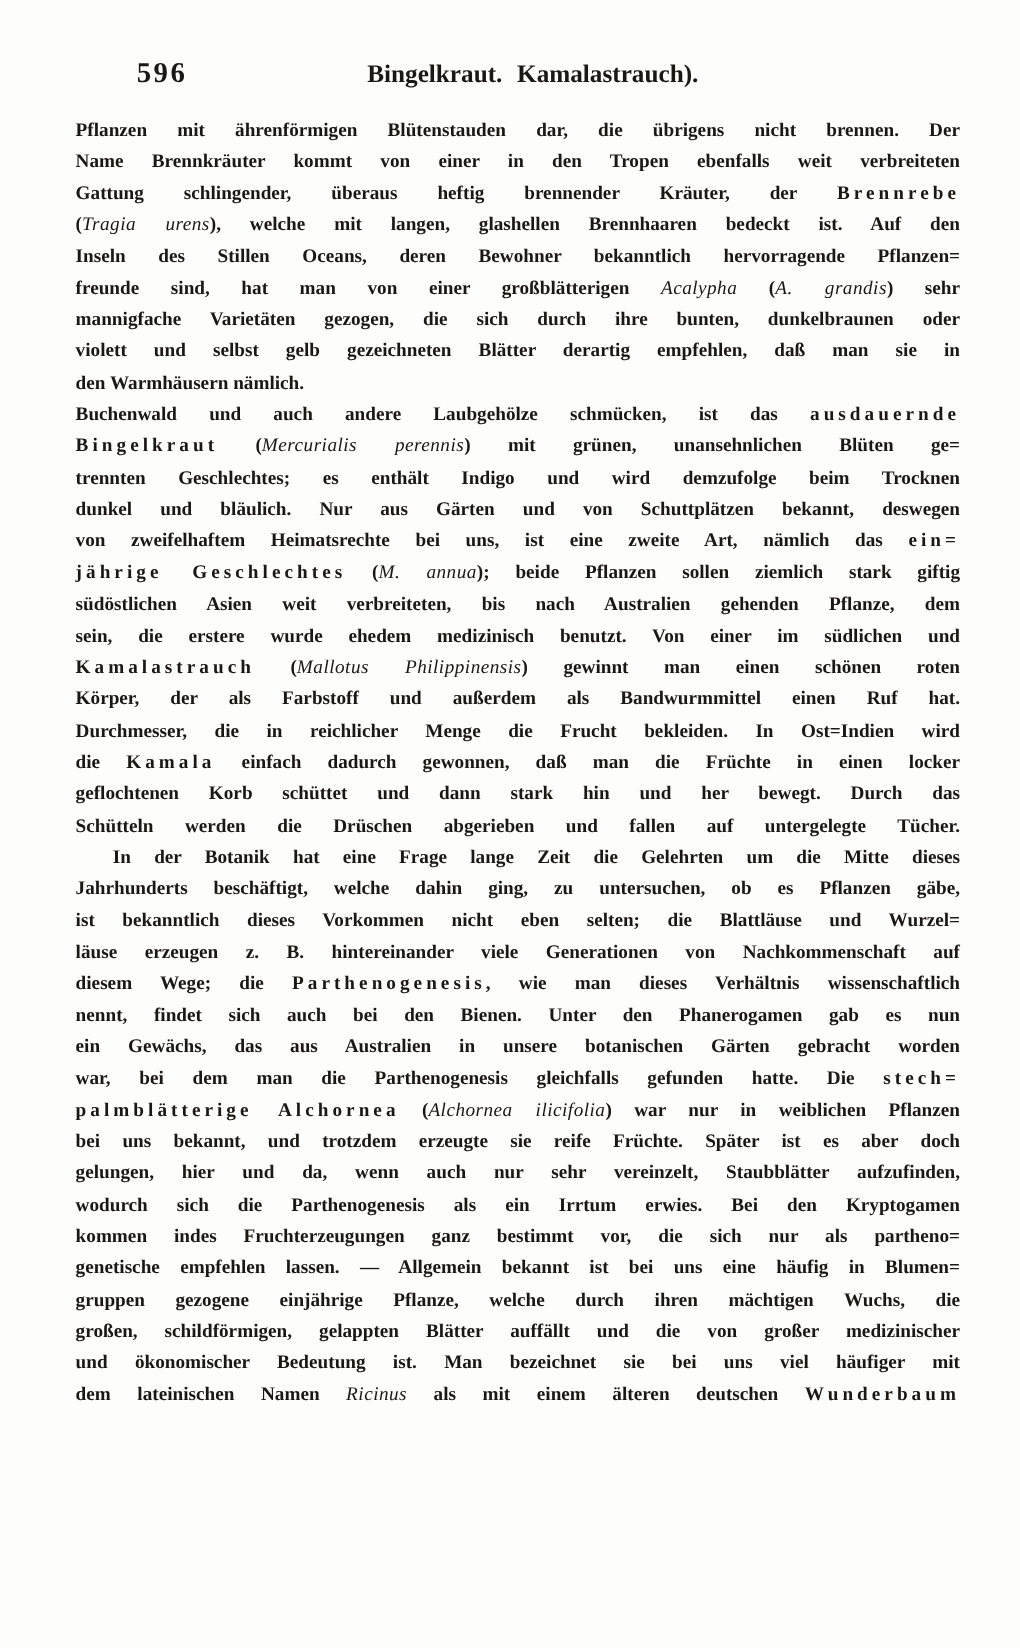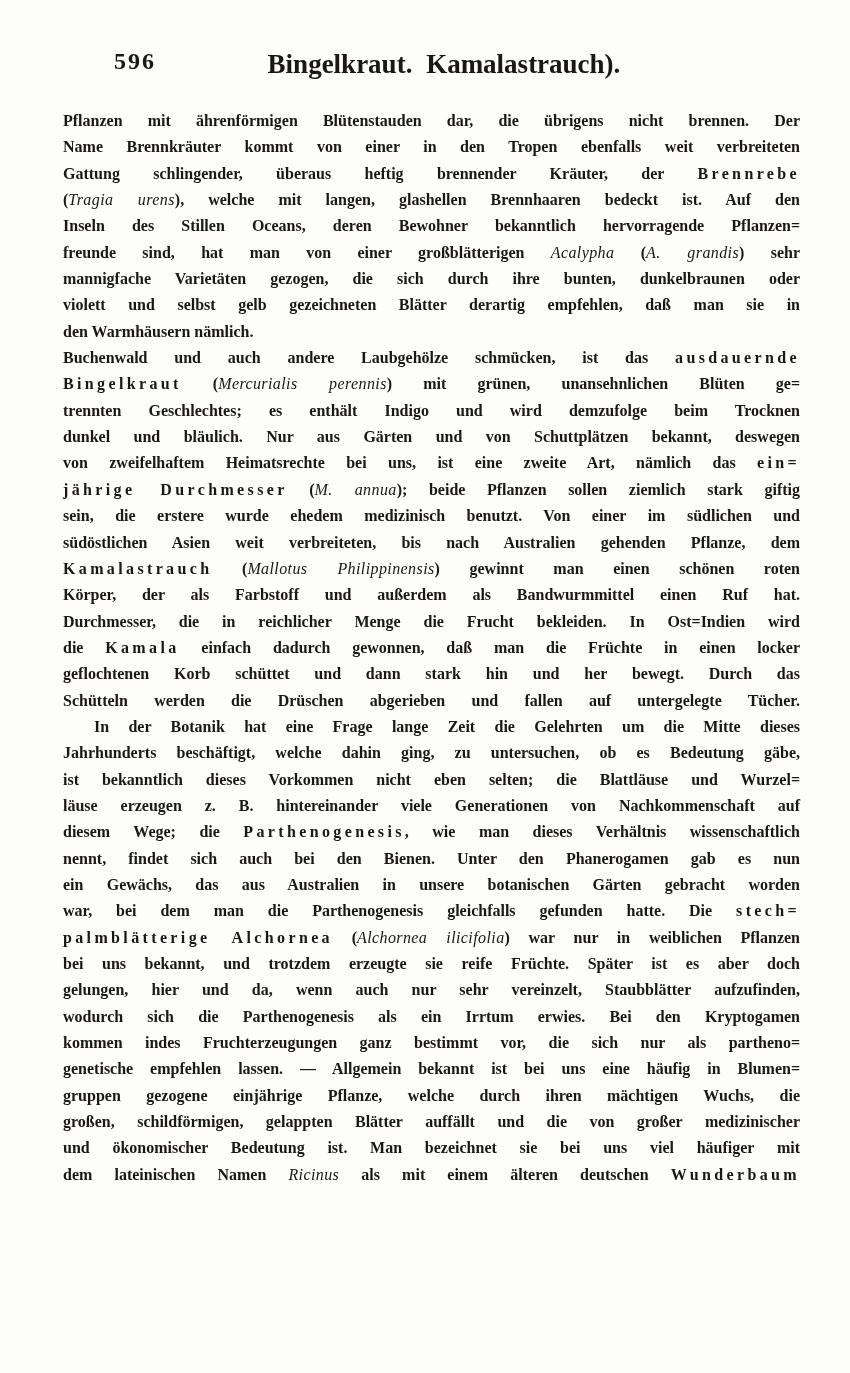--- a/index.html
+++ b/index.html
@@ -16,25 +16,25 @@
     background: #fdfdfb;
   }
   .header { position: absolute; top: 48px; left: 6px; right: 0; height: 32px; margin-left: 32px; }
   .page-number {
     position: absolute; left: 76px; top: 0;
     font-size: 24px; font-weight: 700; letter-spacing: 2px;
   }
   .running-title {
     position: absolute; left: 0; right: 0; top: 1px;
     text-align: center;
-    font-size: 27px; font-weight: 700;
+    font-size: 21px; font-weight: 700;
     word-spacing: 7px;
   }
   .text-block {
-    position: absolute; left: 63px; top: 96px; width: 737px; margin-top: 12px;
+    position: absolute; left: 63px; top: 96px; width: 737px;
   }
   .paragraph { margin: 0; padding: 0; }
   .line {
     height: 26.35px; line-height: 26.35px;
     font-size: 16px; font-weight: 700;
     text-align: justify;
     text-align-last: justify;
     white-space: nowrap;
     overflow: visible;
   }
@@ -62,33 +62,33 @@
         <div class="line"><span>mannigfache Varietäten gezogen, die sich durch ihre bunten, dunkelbraunen oder</span></div>
         <div class="line"><span>violett und selbst gelb gezeichneten Blätter derartig empfehlen, daß man sie in</span></div>
         <div class="line no-just"><span>den Warmhäusern nämlich.</span></div>
       </div>
       <div class="paragraph">
         <div class="line"><span>Buchenwald und auch andere Laubgehölze schmücken, ist das </span><span class="sp">ausdauernde</span></div>
         <div class="line"><span class="sp">Bingelkraut</span><span> (</span><span class="lat">Mercurialis perennis</span><span>) mit grünen, unansehnlichen Blüten ge=</span></div>
         <div class="line"><span>trennten Geschlechtes; es enthält Indigo und wird demzufolge beim Trocknen</span></div>
         <div class="line"><span>dunkel und bläulich. Nur aus Gärten und von Schuttplätzen bekannt, deswegen</span></div>
         <div class="line"><span>von zweifelhaftem Heimatsrechte bei uns, ist eine zweite Art, nämlich das </span><span class="sp">ein=</span></div>
-        <div class="line"><span class="sp">jährige Durchmesser</span><span> (</span><span class="lat">M. annua</span><span>); beide Pflanzen sollen ziemlich stark giftig</span></div>
+        <div class="line"><span class="sp">jährige Geschlechtes</span><span> (</span><span class="lat">M. annua</span><span>); beide Pflanzen sollen ziemlich stark giftig</span></div>
+        <div class="line"><span>südöstlichen Asien weit verbreiteten, bis nach Australien gehenden Pflanze, dem</span></div>
         <div class="line"><span>sein, die erstere wurde ehedem medizinisch benutzt. Von einer im südlichen und</span></div>
-        <div class="line"><span>südöstlichen Asien weit verbreiteten, bis nach Australien gehenden Pflanze, dem</span></div>
         <div class="line"><span class="sp">Kamalastrauch</span><span> (</span><span class="lat">Mallotus Philippinensis</span><span>) gewinnt man einen schönen roten</span></div>
         <div class="line"><span>Körper, der als Farbstoff und außerdem als Bandwurmmittel einen Ruf hat.</span></div>
         <div class="line"><span>Durchmesser, die in reichlicher Menge die Frucht bekleiden. In Ost=Indien wird</span></div>
         <div class="line"><span>die </span><span class="sp">Kamala</span><span> einfach dadurch gewonnen, daß man die Früchte in einen locker</span></div>
         <div class="line"><span>geflochtenen Korb schüttet und dann stark hin und her bewegt. Durch das</span></div>
         <div class="line"><span>Schütteln werden die Drüschen abgerieben und fallen auf untergelegte Tücher.</span></div>
       </div>
       <div class="paragraph">
         <div class="line indent"><span>In der Botanik hat eine Frage lange Zeit die Gelehrten um die Mitte dieses</span></div>
-        <div class="line"><span>Jahrhunderts beschäftigt, welche dahin ging, zu untersuchen, ob es Bedeutung gäbe,</span></div>
+        <div class="line"><span>Jahrhunderts beschäftigt, welche dahin ging, zu untersuchen, ob es Pflanzen gäbe,</span></div>
         <div class="line"><span>ist bekanntlich dieses Vorkommen nicht eben selten; die Blattläuse und Wurzel=</span></div>
         <div class="line"><span>läuse erzeugen z. B. hintereinander viele Generationen von Nachkommenschaft auf</span></div>
         <div class="line"><span>diesem Wege; die </span><span class="sp">Parthenogenesis</span><span>, wie man dieses Verhältnis wissenschaftlich</span></div>
         <div class="line"><span>nennt, findet sich auch bei den Bienen. Unter den Phanerogamen gab es nun</span></div>
         <div class="line"><span>ein Gewächs, das aus Australien in unsere botanischen Gärten gebracht worden</span></div>
         <div class="line"><span>war, bei dem man die Parthenogenesis gleichfalls gefunden hatte. Die </span><span class="sp">stech=</span></div>
         <div class="line"><span class="sp">palmblätterige Alchornea</span><span> (</span><span class="lat">Alchornea ilicifolia</span><span>) war nur in weiblichen Pflanzen</span></div>
         <div class="line"><span>bei uns bekannt, und trotzdem erzeugte sie reife Früchte. Später ist es aber doch</span></div>
         <div class="line"><span>gelungen, hier und da, wenn auch nur sehr vereinzelt, Staubblätter aufzufinden,</span></div>
         <div class="line"><span>wodurch sich die Parthenogenesis als ein Irrtum erwies. Bei den Kryptogamen</span></div>

